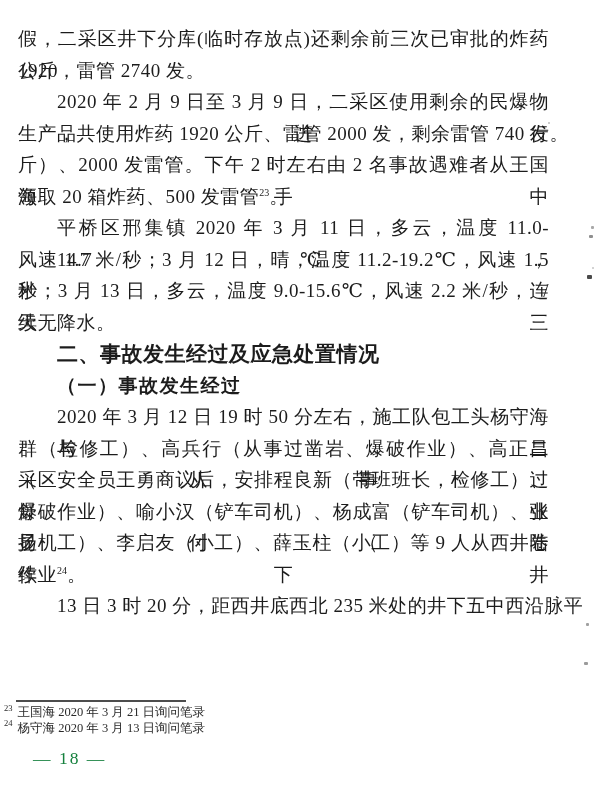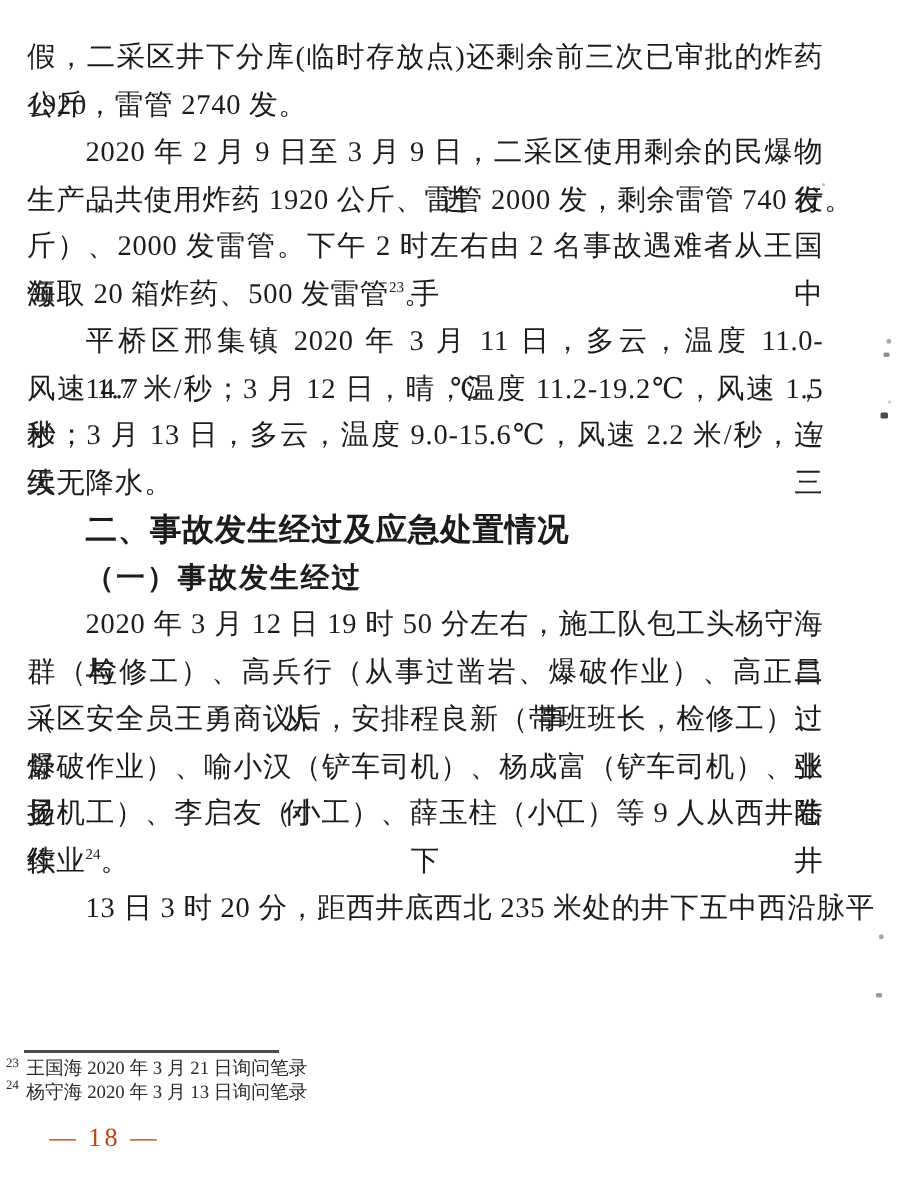--- a/index.html
+++ b/index.html
@@ -81,21 +81,21 @@
     vertical-align: super;
     line-height: 0;
     margin-right: 5px;
   }
   .page-number {
     position: absolute;
     left: 33px;
     top: 748px;
     font-size: 17.5px;
     line-height: 20px;
-    color: #c2410c;
+    color: #15803d;
     letter-spacing: 2px;
     font-family: "Liberation Serif", "DejaVu Serif", serif;
   }
   .speck {
     position: absolute;
     border-radius: 1px;
   }
 </style>
 </head>
 <body>

